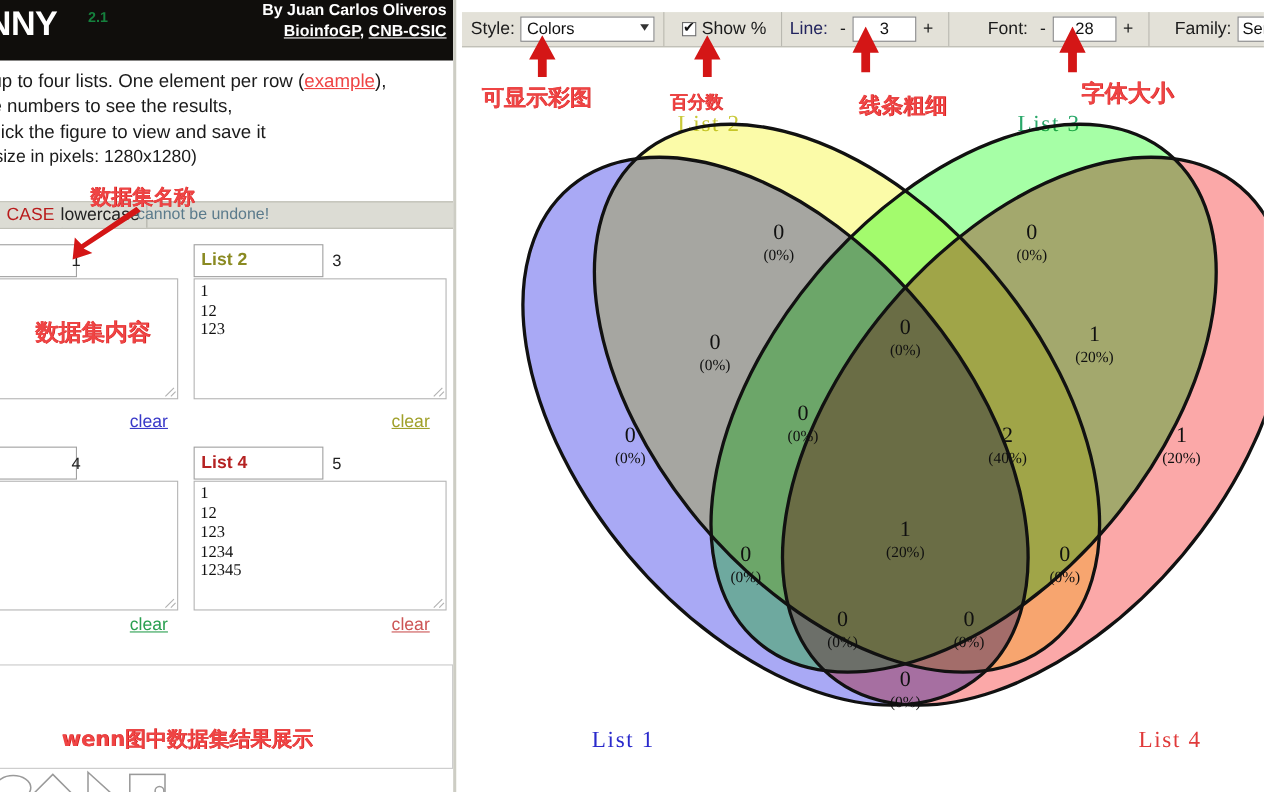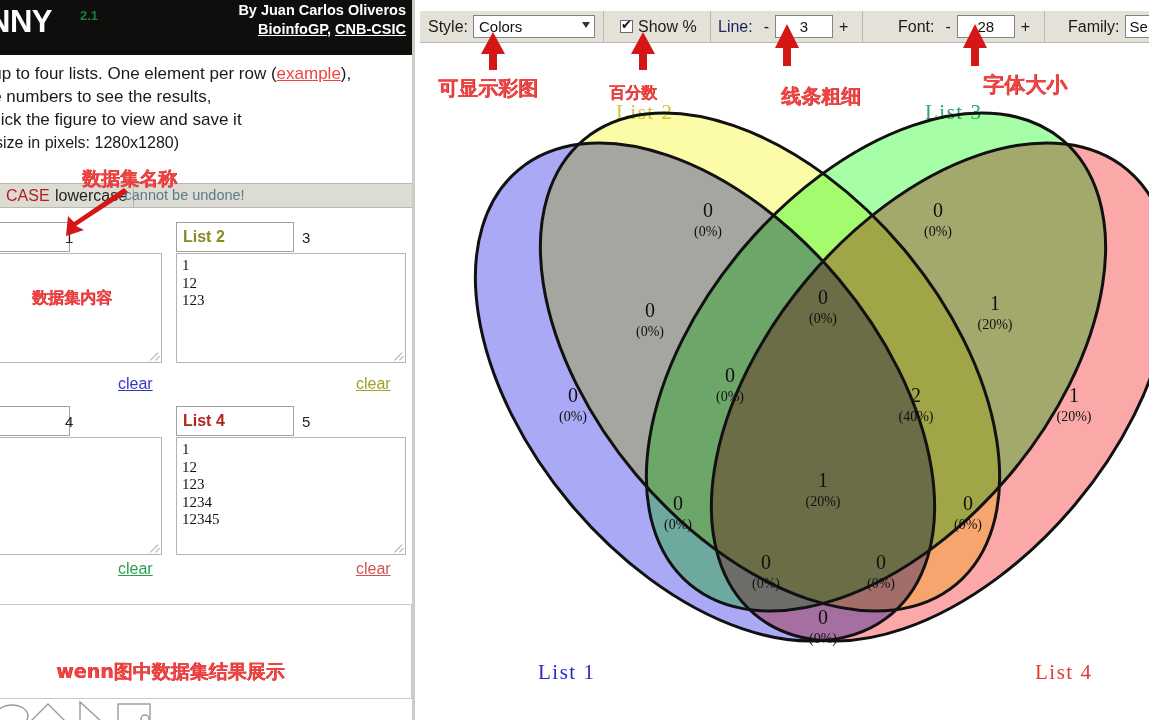--- a/index.html
+++ b/index.html
@@ -329,21 +329,21 @@
       <path d="M90 2 L112 22 L90 22 Z" fill="none" stroke="#9a9a9a" stroke-width="1.4"></path>
       <rect x="128" y="4" width="32" height="20" fill="none" stroke="#9a9a9a" stroke-width="1.4"></rect>
       <circle cx="155" cy="19" r="4" fill="none" stroke="#9a9a9a" stroke-width="1.4"></circle>
     </svg>
 
     <div class="cn-anno" style="left:82px; top:166px; font-size:19px;">数据集名称</div>
     <svg style="position:absolute; left:48px; top:186px;" width="86" height="52" viewBox="0 0 86 52">
       <path d="M80 6 L28 40 L36 44 L18 50 L20 30 L26 36 L76 2 Z" fill="#d41616"></path>
     </svg>
 
-    <div class="cn-anno" style="left:32px; top:288px; font-size:16px;">数据集内容</div>
+    <div class="cn-anno" style="left:32px; top:288px; font-size:21px;">数据集内容</div>
   </div>
 
   <div id="left-divider"></div>
   <div id="left-divider-inner"></div>
 
   <div id="right-panel">
 
     <div id="toolbar">
       <div class="tb-group" style="left:0px;">
         <span class="tb-label dark">Style:</span>

